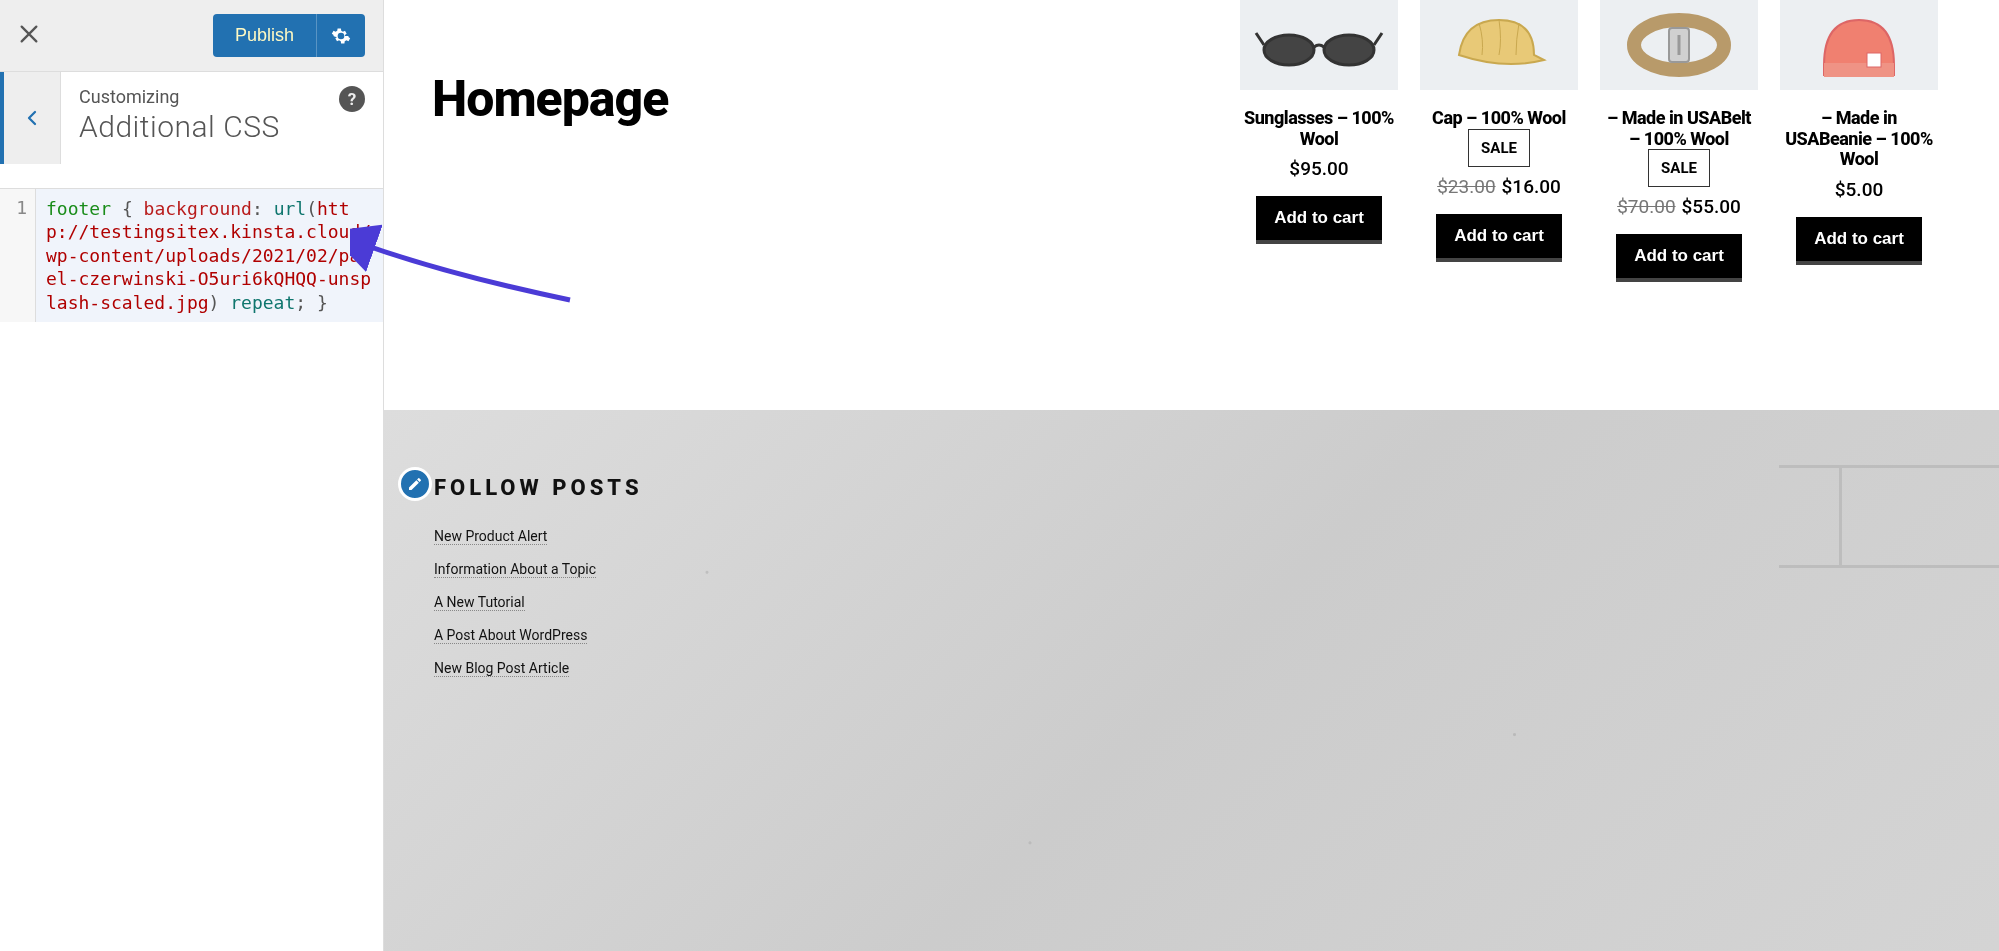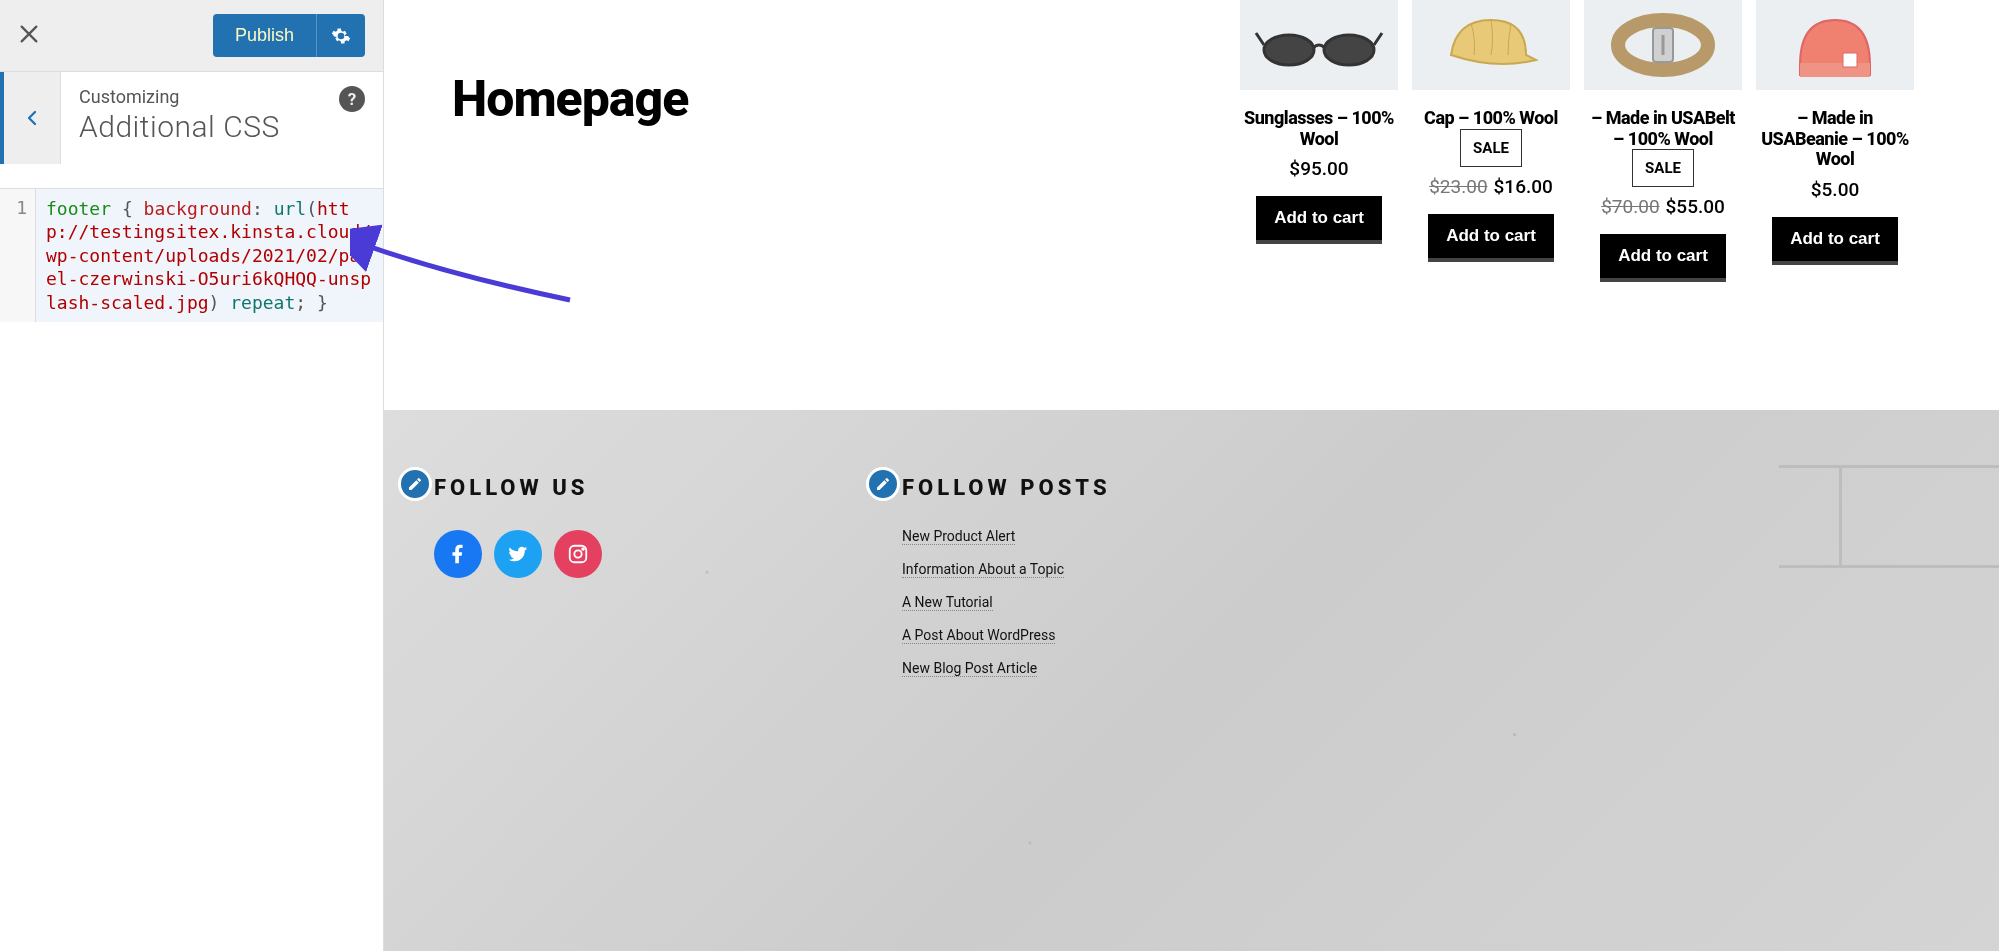--- a/index.html
+++ b/index.html
@@ -27,23 +27,23 @@
 .tok-sel { color:#1a8c1a; }
 .tok-brace { color:#555; }
 .tok-prop { color:#b91c1c; }
 .tok-kw { color:#0f766e; }
 .tok-url { color:#b00000; }
 
 .arrow-annot { position:absolute; left:350px; top:180px; z-index:5; pointer-events:none; }
 
 
 .preview { flex:1; position:relative; background:#fff; overflow:hidden; }
-.page-title { font-size:50px; font-weight:800; letter-spacing:-1px; position:absolute; left:48px; top:70px;margin-left:20px; }
+.page-title { font-size:50px; font-weight:800; letter-spacing:-1px; position:absolute; left:48px; top:70px; }
 
-.products { position:absolute; left:856px; top:0; display:flex; gap:14px; }
+.products { position:absolute; left:856px; top:0; display:flex; gap:22px; }
 .product { width:158px; text-align:center; }
 .product-img { width:158px; height:90px; background:#eceff2; display:flex; align-items:center; justify-content:center; overflow:hidden; }
 .product-name { font-weight:800; font-size:18px; line-height:1.15; margin-top:18px; letter-spacing:-0.5px; }
 .sale-badge { display:inline-block; border:1.5px solid #333; padding:9px 12px; font-size:15px; font-weight:700; }
 .price-row { margin-top:8px; font-size:19px; }
 .price-old { text-decoration:line-through; color:#777; margin-right:6px; }
 .price { font-weight:500; }
 .add-cart { display:inline-block; background:#000; color:#fff; font-weight:800; font-size:17px; padding:12px 18px; margin-top:16px; cursor:pointer; border:none; border-bottom:4px solid #444; }
 
 .footer { position:absolute; left:0; right:0; bottom:0; top:410px; background:#cfcfcf; }
@@ -167,47 +167,20 @@
     <div class="footer">
       <div class="footer-texture"></div>
       <div class="brick-lines"></div>
       <div class="footer-cols">
         <div class="fcol">
           <div class="edit-pin">
             <svg width="16" height="16" viewBox="0 0 24 24" fill="#fff">
                 <path d="M3 17.25V21h3.75L17.81 9.94l-3.75-3.75L3 17.25zM20.71 7.04a1 1 0 000-1.41l-2.34-2.34a1 1 0 00-1.41 0l-1.83 1.83 3.75 3.75 1.83-1.83z"></path>
               </svg>
           </div>
-          <h3>FOLLOW US</h3>
-          <div class="socials">
-            <a class="social fb">
-                <svg width="22" height="22" viewBox="0 0 24 24" fill="#fff">
-                  <path d="M13 22v-8h3l.5-4H13V7.5c0-1.1.3-2 2-2h2V2h-3c-3 0-5 1.8-5 5v3H6v4h3v8h4z"></path>
-                </svg>
-              </a>
-            <a class="social tw">
-                <svg width="22" height="22" viewBox="0 0 24 24" fill="#fff">
-                  <path d="M22 5.9a8 8 0 01-2.3.6 4 4 0 001.8-2.2 8 8 0 01-2.6 1 4 4 0 00-6.8 3.6A11.4 11.4 0 013 4.8a4 4 0 001.2 5.3 4 4 0 01-1.8-.5v.1a4 4 0 003.2 3.9 4 4 0 01-1.8.1 4 4 0 003.7 2.8A8 8 0 012 18.3 11.3 11.3 0 008.1 20c7.3 0 11.3-6 11.3-11.3v-.5A8 8 0 0022 5.9z"></path>
-                </svg>
-              </a>
-            <a class="social ig">
-                <svg width="22" height="22" viewBox="0 0 24 24" fill="none" stroke="#fff" stroke-width="2">
-                  <rect x="3" y="3" width="18" height="18" rx="5"></rect>
-                  <circle cx="12" cy="12" r="4"></circle>
-                  <circle cx="17.5" cy="6.5" r="1" fill="#fff"></circle>
-                </svg>
-              </a>
-          </div>
-        </div>
-        <div class="fcol">
-          <div class="edit-pin">
-            <svg width="16" height="16" viewBox="0 0 24 24" fill="#fff">
-                <path d="M3 17.25V21h3.75L17.81 9.94l-3.75-3.75L3 17.25zM20.71 7.04a1 1 0 000-1.41l-2.34-2.34a1 1 0 00-1.41 0l-1.83 1.83 3.75 3.75 1.83-1.83z"></path>
-              </svg>
-          </div>
           <h3>FOLLOW POSTS</h3>
           <ul class="post-list">
               <li><a>New Product Alert</a></li>
               <li><a>Information About a Topic</a></li>
               <li><a>A New Tutorial</a></li>
               <li><a>A Post About WordPress</a></li>
               <li><a>New Blog Post Article</a></li>
             </ul>
         </div>
       </div>

